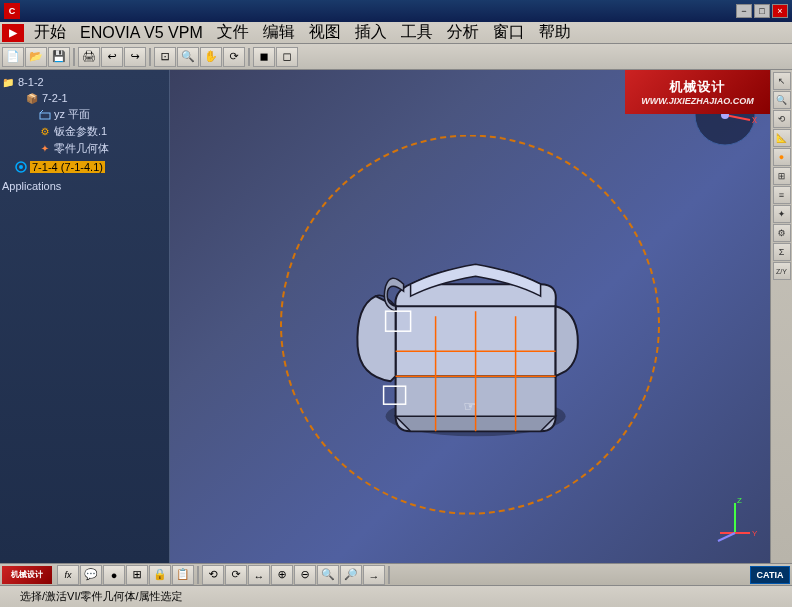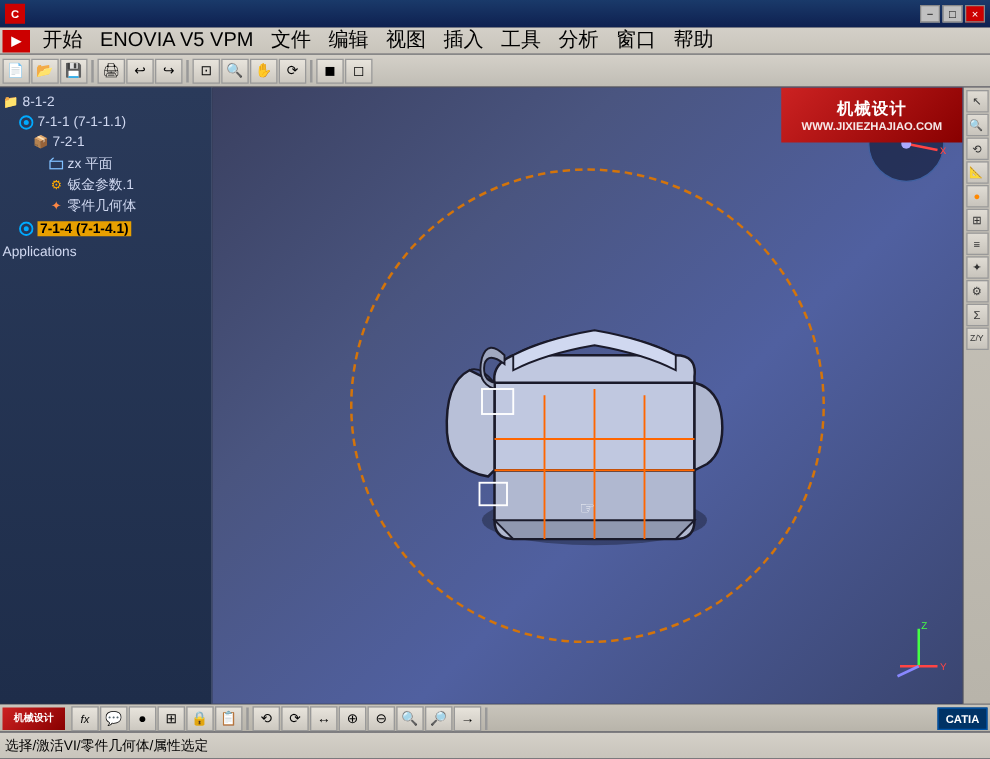--- a/index.html
+++ b/index.html
@@ -245,21 +245,21 @@
       border-top: 1px solid #888;
     }
 
     
     #status-bar {
       width: 100%;
       height: 22px;
       background: linear-gradient(to bottom, #d4d0c8, #c8c4bb);
       display: flex;
       align-items: center;
-      padding: 0 4px;
+      padding: 0 20px;
       border-top: 1px solid #888;
       font-size: 11px;
       color: #000;
     }
 
     
     #top-right-logo {
       position: absolute;
       top: 0;
       right: 22px;
@@ -334,70 +334,60 @@
 <div id="main-area" style="height: 493px;">
 
   <div id="left-panel">
     <div id="tree-content">
 
       <div class="tree-item">
         <span class="tree-icon" style="color:#ffdd88;">📁</span>
         <span class="tree-label">8-1-2</span>
       </div>
 
-      <div class="tree-item">
-        <span class="tree-indent"></span>
-        <span class="tree-icon">
-          <svg width="12" height="12">
-              <circle cx="6" cy="6" r="5" fill="none" stroke="#00aaff" stroke-width="1.5"></circle>
-              <circle cx="6" cy="6" r="2" fill="#00aaff"></circle>
-            </svg>
-        </span>
-        <span class="tree-label">7-1-1 (7-1-1.1)</span>
-      </div>
 
       <div class="tree-item">
         <span class="tree-indent"></span>
         <span class="tree-indent"></span>
         <span class="tree-icon" style="color:#88aaff;">📦</span>
         <span class="tree-label">7-2-1</span>
       </div>
-
 
 
       <div class="tree-item">
         <span class="tree-indent"></span>
         <span class="tree-indent"></span>
         <span class="tree-indent"></span>
         <span class="tree-icon">
           <svg width="12" height="10">
               <rect x="1" y="3" width="10" height="6" fill="none" stroke="#80c0ff" stroke-width="1"></rect>
               <line x1="1" y1="3" x2="4" y2="0" stroke="#80c0ff" stroke-width="1"></line>
             </svg>
         </span>
-        <span class="tree-label">zx 平面</span>
-      </div>
+        <span class="tree-label">yz 平面</span>
+      </div>
+
 
       <div class="tree-item">
         <span class="tree-indent"></span>
         <span class="tree-indent"></span>
         <span class="tree-indent"></span>
         <span class="tree-icon" style="color:#ffaa00;">⚙</span>
         <span class="tree-label">钣金参数.1</span>
       </div>
 
       <div class="tree-item">
         <span class="tree-indent"></span>
         <span class="tree-indent"></span>
         <span class="tree-indent"></span>
         <span class="tree-icon" style="color:#ff8844;">✦</span>
         <span class="tree-label">零件几何体</span>
       </div>
 
-      <div class="tree-item" style="margin-top:2px;font-weight:bold;">
+      <div class="tree-item" style="margin-top:2px;">
         <span class="tree-indent"></span>
         <span class="tree-icon">
           <svg width="12" height="12">
               <circle cx="6" cy="6" r="5" fill="none" stroke="#00aaff" stroke-width="1.5"></circle>
               <circle cx="6" cy="6" r="2" fill="#00aaff"></circle>
             </svg>
         </span>
         <span class="tree-label highlighted">7-1-4 (7-1-4.1)</span>
       </div>
 
@@ -474,21 +464,21 @@
         <line x1="25" y1="40" x2="25" y2="10" stroke="#44ff44" stroke-width="2"></line>
         <text x="27" y="10" font-size="8" fill="#44ff44">Z</text>
         <line x1="10" y1="40" x2="40" y2="40" stroke="#ff4444" stroke-width="2"></line>
         <text x="42" y="43" font-size="8" fill="#ff4444">Y</text>
         <line x1="25" y1="40" x2="8" y2="48" stroke="#8888ff" stroke-width="2"></line>
       </svg>
     </div>
 
     <div id="top-right-logo" style="position:absolute;top:0;right:0;width:145px;height:44px;background:linear-gradient(135deg,#cc2222,#880000);display:flex;flex-direction:column;align-items:center;justify-content:center;color:white;font-size:11px;font-weight:bold;">
       <div style="font-size:13px;letter-spacing:1px;">机械设计</div>
-      <div style="font-size:9px;opacity:0.9;">WWW.JIXIEZHAJIAO.COM</div>
+      <div style="font-size:9px;opacity:0.9;font-style:italic;">WWW.JIXIEZHAJIAO.COM</div>
     </div>
 
   </div>
 
   <div id="right-toolbar">
     <div class="rtb-btn">↖</div>
     <div class="rtb-btn">🔍</div>
     <div class="rtb-btn">⟲</div>
     <div class="rtb-btn">📐</div>
     <div class="rtb-btn" style="color:#f80;">●</div>

